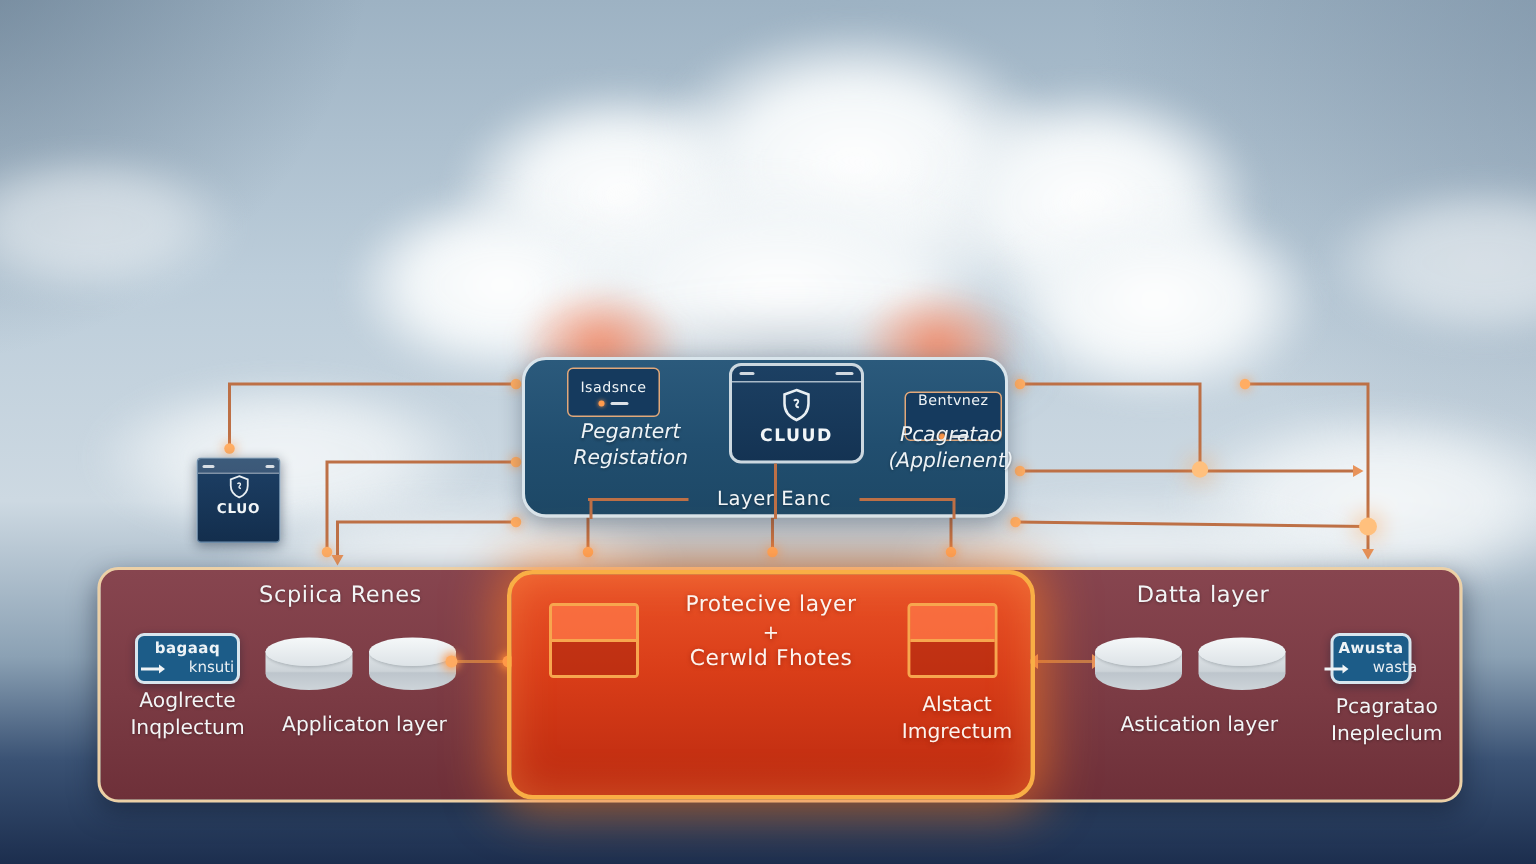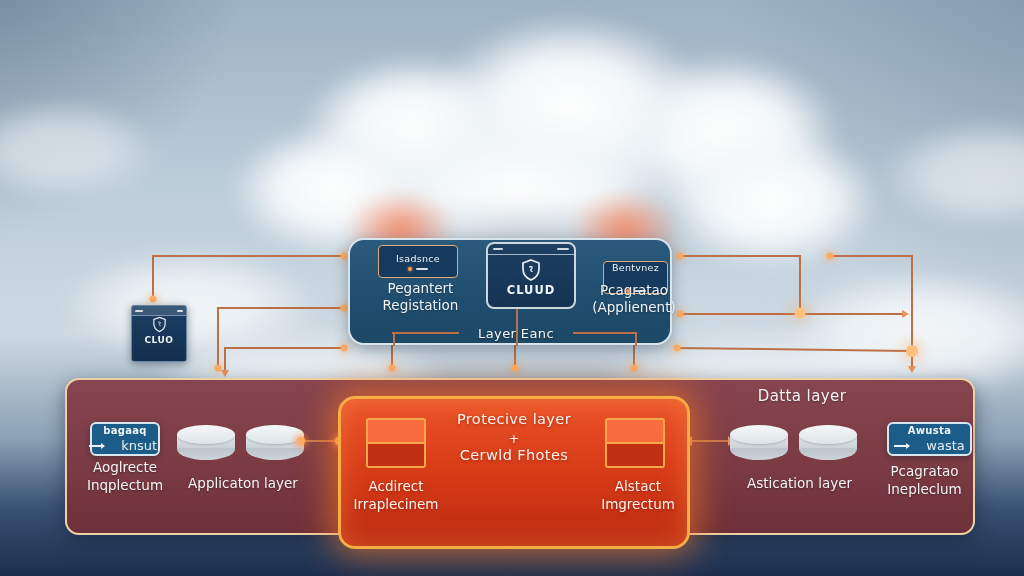--- a/index.html
+++ b/index.html
@@ -34,31 +34,31 @@
   .top-panel{position:absolute;left:348px;top:238px;width:324px;height:107px;z-index:4;
     background:linear-gradient(180deg,#2b5a7c 0%,#214e6f 55%,#1d4866 100%);
     border:2px solid #d9e5ec;border-radius:16px;box-sizing:border-box;
     box-shadow:0 4px 14px rgba(20,35,55,.35);}
   .chip{position:absolute;background:#153a5e;border:1.5px solid #e2a87a;border-radius:4px;
     display:flex;flex-direction:column;align-items:center;justify-content:center;gap:3px;box-sizing:border-box;}
   .chip-label{color:#eef3f6;font-size:9.5px;letter-spacing:.3px;}
   .chip-sub{display:flex;align-items:center;gap:4px;}
   .chip-dot{width:4px;height:4px;border-radius:50%;background:#ff9a4d;box-shadow:0 0 3px #ff9a4d;}
   .chip-dash{width:12px;height:2px;background:rgba(255,255,255,.85);border-radius:1px;}
-  .chip-left{left:28px;top:5px;width:80px;height:33px;}
+  .chip-left{left:28px;top:5px;width:62px;height:33px;}
   .chip-right{left:253px;top:21px;width:65px;height:33px;justify-content:space-between;}
   .cloud-window{position:absolute;left:136px;top:2px;width:90px;height:67px;
     background:linear-gradient(180deg,#1c4063,#143353);
     border:2px solid #ccd8e0;border-radius:8px;box-sizing:border-box;
     display:flex;flex-direction:column;align-items:center;}
   .cw-titlebar{width:100%;height:11px;border-bottom:1px solid rgba(230,240,245,.7);
     display:flex;align-items:center;justify-content:space-between;padding:0 5px;box-sizing:border-box;}
   .cw-label{color:#f2f6f8;font-size:11.5px;font-weight:bold;letter-spacing:1px;margin-top:1px;}
   .tp-text{position:absolute;color:#eef3f6;font-size:13.5px;line-height:17px;text-align:center;
-    text-shadow:0 1px 2px rgba(0,0,0,.3);}
+    text-shadow:0 1px 2px rgba(0,0,0,.3);font-style:italic;}
   .tp-text-left{left:8px;top:40px;width:125px;}
   .tp-text-right{left:228px;top:42px;width:112px;}
   .divider-seg{position:absolute;height:2px;background:#c0order;background:#bd7046;}
   .div-left{left:42px;top:92px;width:67px;}
   .div-right{left:223px;top:92px;width:63px;}
   .stub{position:absolute;width:2px;background:#bd7046;}
   .stub-l{left:43px;top:92px;height:14px;}
   .stub-c{left:166px;top:69px;height:37px;}
   .stub-r{left:285px;top:92px;height:14px;}
   .divider-label{position:absolute;left:166px;top:93px;transform:translate(-50%,-50%);
@@ -73,47 +73,47 @@
     text-align:center;text-shadow:0 1px 2px rgba(0,0,0,.35);}
   .header-left{left:60px;top:7px;width:200px;}
   .header-right{left:640px;top:7px;width:190px;}
   .caption{position:absolute;color:#f3f5f6;font-size:13.5px;line-height:18px;text-align:center;
     text-shadow:0 1px 2px rgba(0,0,0,.35);}
 
   .badge{position:absolute;width:70px;height:34px;background:#1c5c88;border:2px solid #d8e6ee;
     border-radius:6px;box-sizing:border-box;display:flex;flex-direction:column;align-items:center;
     justify-content:center;gap:2px;box-shadow:0 2px 6px rgba(20,30,50,.4);}
   .badge-line1{color:#eef3f6;font-size:10px;font-weight:bold;letter-spacing:.3px;}
-  .badge-line2{display:flex;align-items:center;gap:19px;color:#e8eef2;font-size:13px;}
+  .badge-line2{display:flex;align-items:center;gap:19px;color:#e8eef2;font-size:10px;}
   .badge-arrow{display:inline-block;width:13px;height:2px;background:#f0f4f6;position:relative;}
   .badge-arrow::after{content:"";position:absolute;right:-3px;top:-2px;border-left:4px solid #f0f4f6;
     border-top:3px solid transparent;border-bottom:3px solid transparent;}
   .badge-left{left:23px;top:42px;}
-  .badge-right{left:820px;top:42px;width:85px;}
+  .badge-right{left:820px;top:42px;width:54px;}
 
   .cyl{position:absolute;width:58px;height:40px;}
   .cyl .body{position:absolute;top:9px;left:0;width:58px;height:26px;
     background:linear-gradient(180deg,#e2e7ea 0%,#ccd3d8 52%,#bdc5cc 56%,#cdd4d9 100%);
     border-radius:0 0 29px 29px / 0 0 11px 11px;}
   .cyl .top{position:absolute;top:0;left:0;width:58px;height:19px;border-radius:50%;
     background:linear-gradient(180deg,#f5f8f9,#dde3e7);box-shadow:0 1px 2px rgba(60,70,80,.25);}
 
   
   .h-conn{position:absolute;height:2px;background:#c47a48;}
   .h-conn .dot{position:absolute;top:-3px;width:8px;height:8px;border-radius:50%;
     background:#ffad63;box-shadow:0 0 6px 2px rgba(255,150,70,.8);}
   .h-conn .dot.left{left:-4px;} .h-conn .dot.right{right:-4px;}
   .h-conn .arr{position:absolute;top:-4px;width:0;height:0;border-top:5px solid transparent;border-bottom:5px solid transparent;}
   .h-conn .arr.left{left:-6px;border-right:7px solid #e8935a;}
   .h-conn .arr.right{right:-6px;border-left:7px solid #e8935a;}
   .conn-app-left{left:234px;top:60px;width:38px;}
   .conn-app-right{left:624px;top:60px;width:38px;}
 
   
-  .orange-panel{position:absolute;left:271px;top:16px;width:352px;height:153px;
+  .orange-panel{position:absolute;left:271px;top:0px;width:352px;height:153px;
     background:linear-gradient(180deg,#ea5328 0%,#d93d18 45%,#bb2a10 100%);
     border:3px solid #f9ae45;border-radius:17px;box-sizing:border-box;
     box-shadow:0 0 34px 6px rgba(255,122,32,.65), inset 0 0 28px rgba(255,170,90,.35);}
   .op-title{position:absolute;left:0;width:100%;text-align:center;color:#fdf4ee;
     text-shadow:0 1px 3px rgba(120,20,0,.5);}
   .op-t1{top:12px;font-size:14.5px;letter-spacing:.4px;}
   .op-plus{top:32px;font-size:13px;}
   .op-t2{top:48px;font-size:14.5px;letter-spacing:.4px;}
   .table-icon{position:absolute;width:60px;height:50px;border:2px solid #f7a64e;border-radius:3px;
     box-sizing:border-box;display:flex;flex-direction:column;}
@@ -239,20 +239,21 @@
     <div class="divider-seg div-left"></div>
     <div class="divider-seg div-right"></div>
     <div class="stub stub-l"></div>
     <div class="stub stub-c"></div>
     <div class="stub stub-r"></div>
     <div class="divider-label">Layer Eanc</div>
   </div>
 
   <div class="bottom-panel">
 
+    <div class="section-header header-left">Scpiica Renes</div>
     <div class="badge badge-left">
       <span class="badge-line1">bagaaq</span>
       <span class="badge-line2">
         <span class="badge-arrow"></span>
         <span>knsuti</span>
       </span>
     </div>
     <div class="caption" style="left:0;top:78px;width:116px;">
       <div>Aoglrecte</div>
       <div>Inqplectum</div>
@@ -281,24 +282,20 @@
       <div class="op-title op-plus">+</div>
       <div class="op-title op-t2">Cerwld Fhotes</div>
       <div class="table-icon ti-left">
         <div class="row-top"></div>
         <div class="row-bottom"></div>
       </div>
       <div class="table-icon ti-right">
         <div class="row-top"></div>
         <div class="row-bottom"></div>
       </div>
-      <div class="op-caption opc-left">
-        <div>Acdirect</div>
-        <div>Irraplecinem</div>
-      </div>
       <div class="op-caption opc-right">
         <div>Alstact</div>
         <div>Imgrectum</div>
       </div>
     </div>
 
     <div class="section-header header-right">Datta layer</div>
     <div class="cyl" style="left:663px;top:45px;">
       <div class="body"></div>
       <div class="top"></div>

